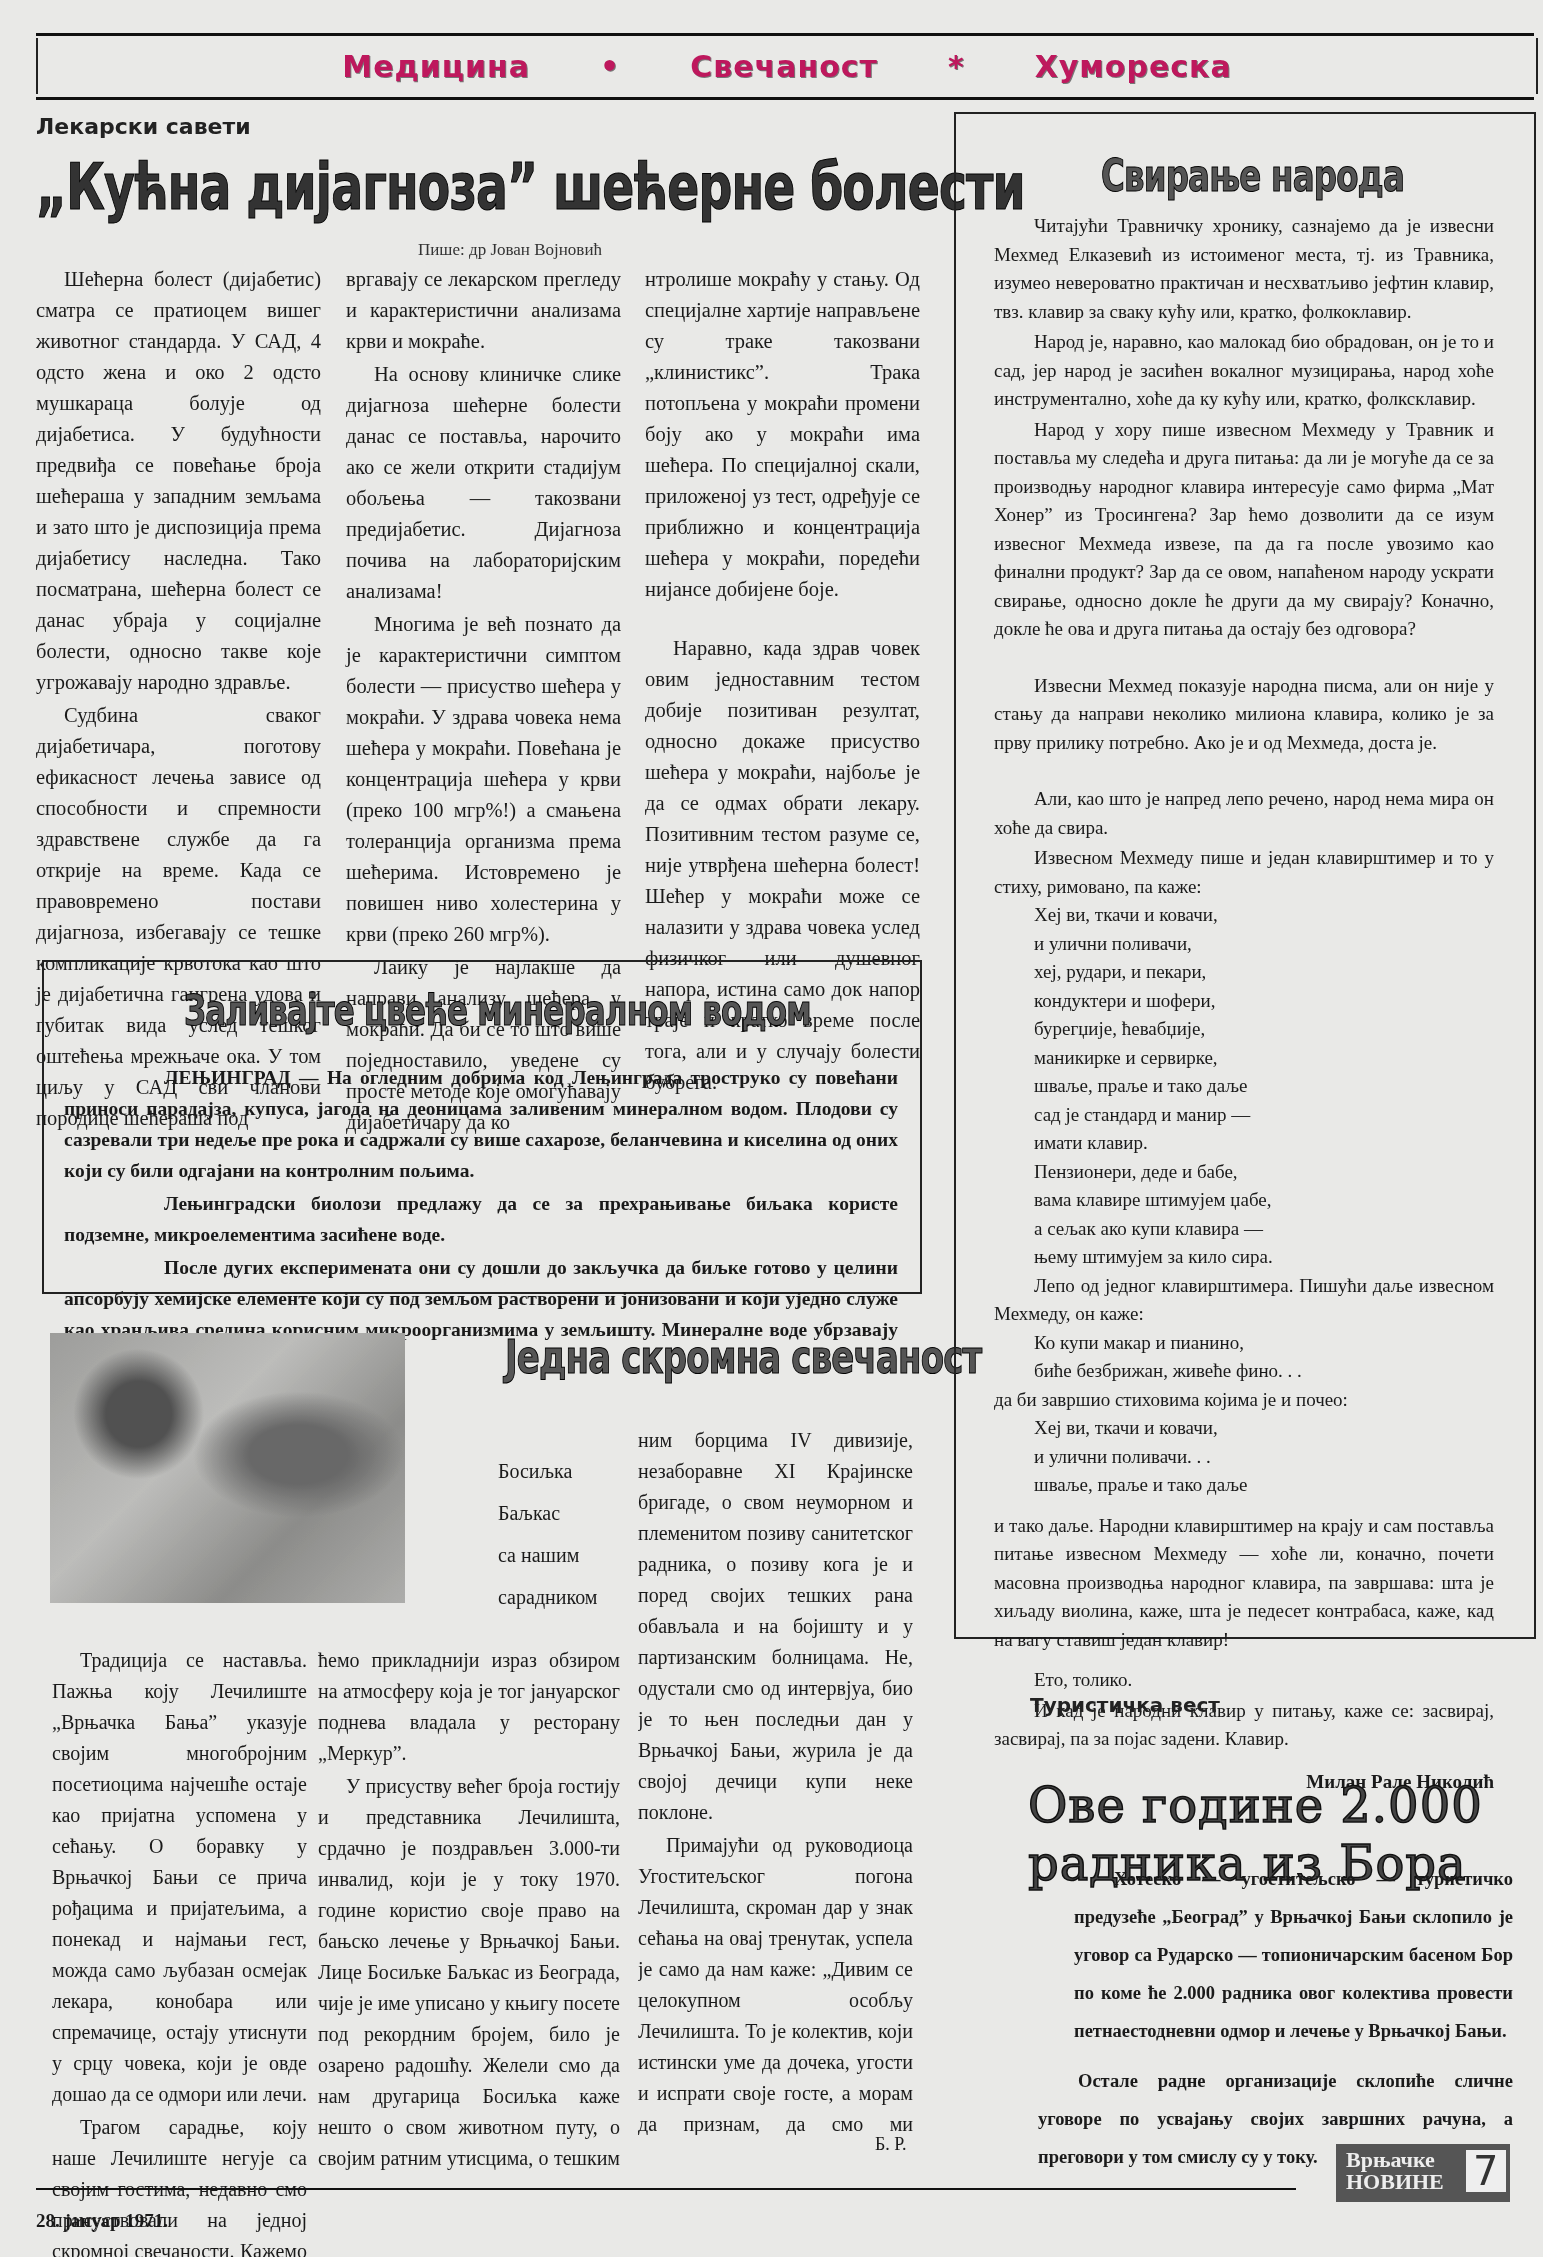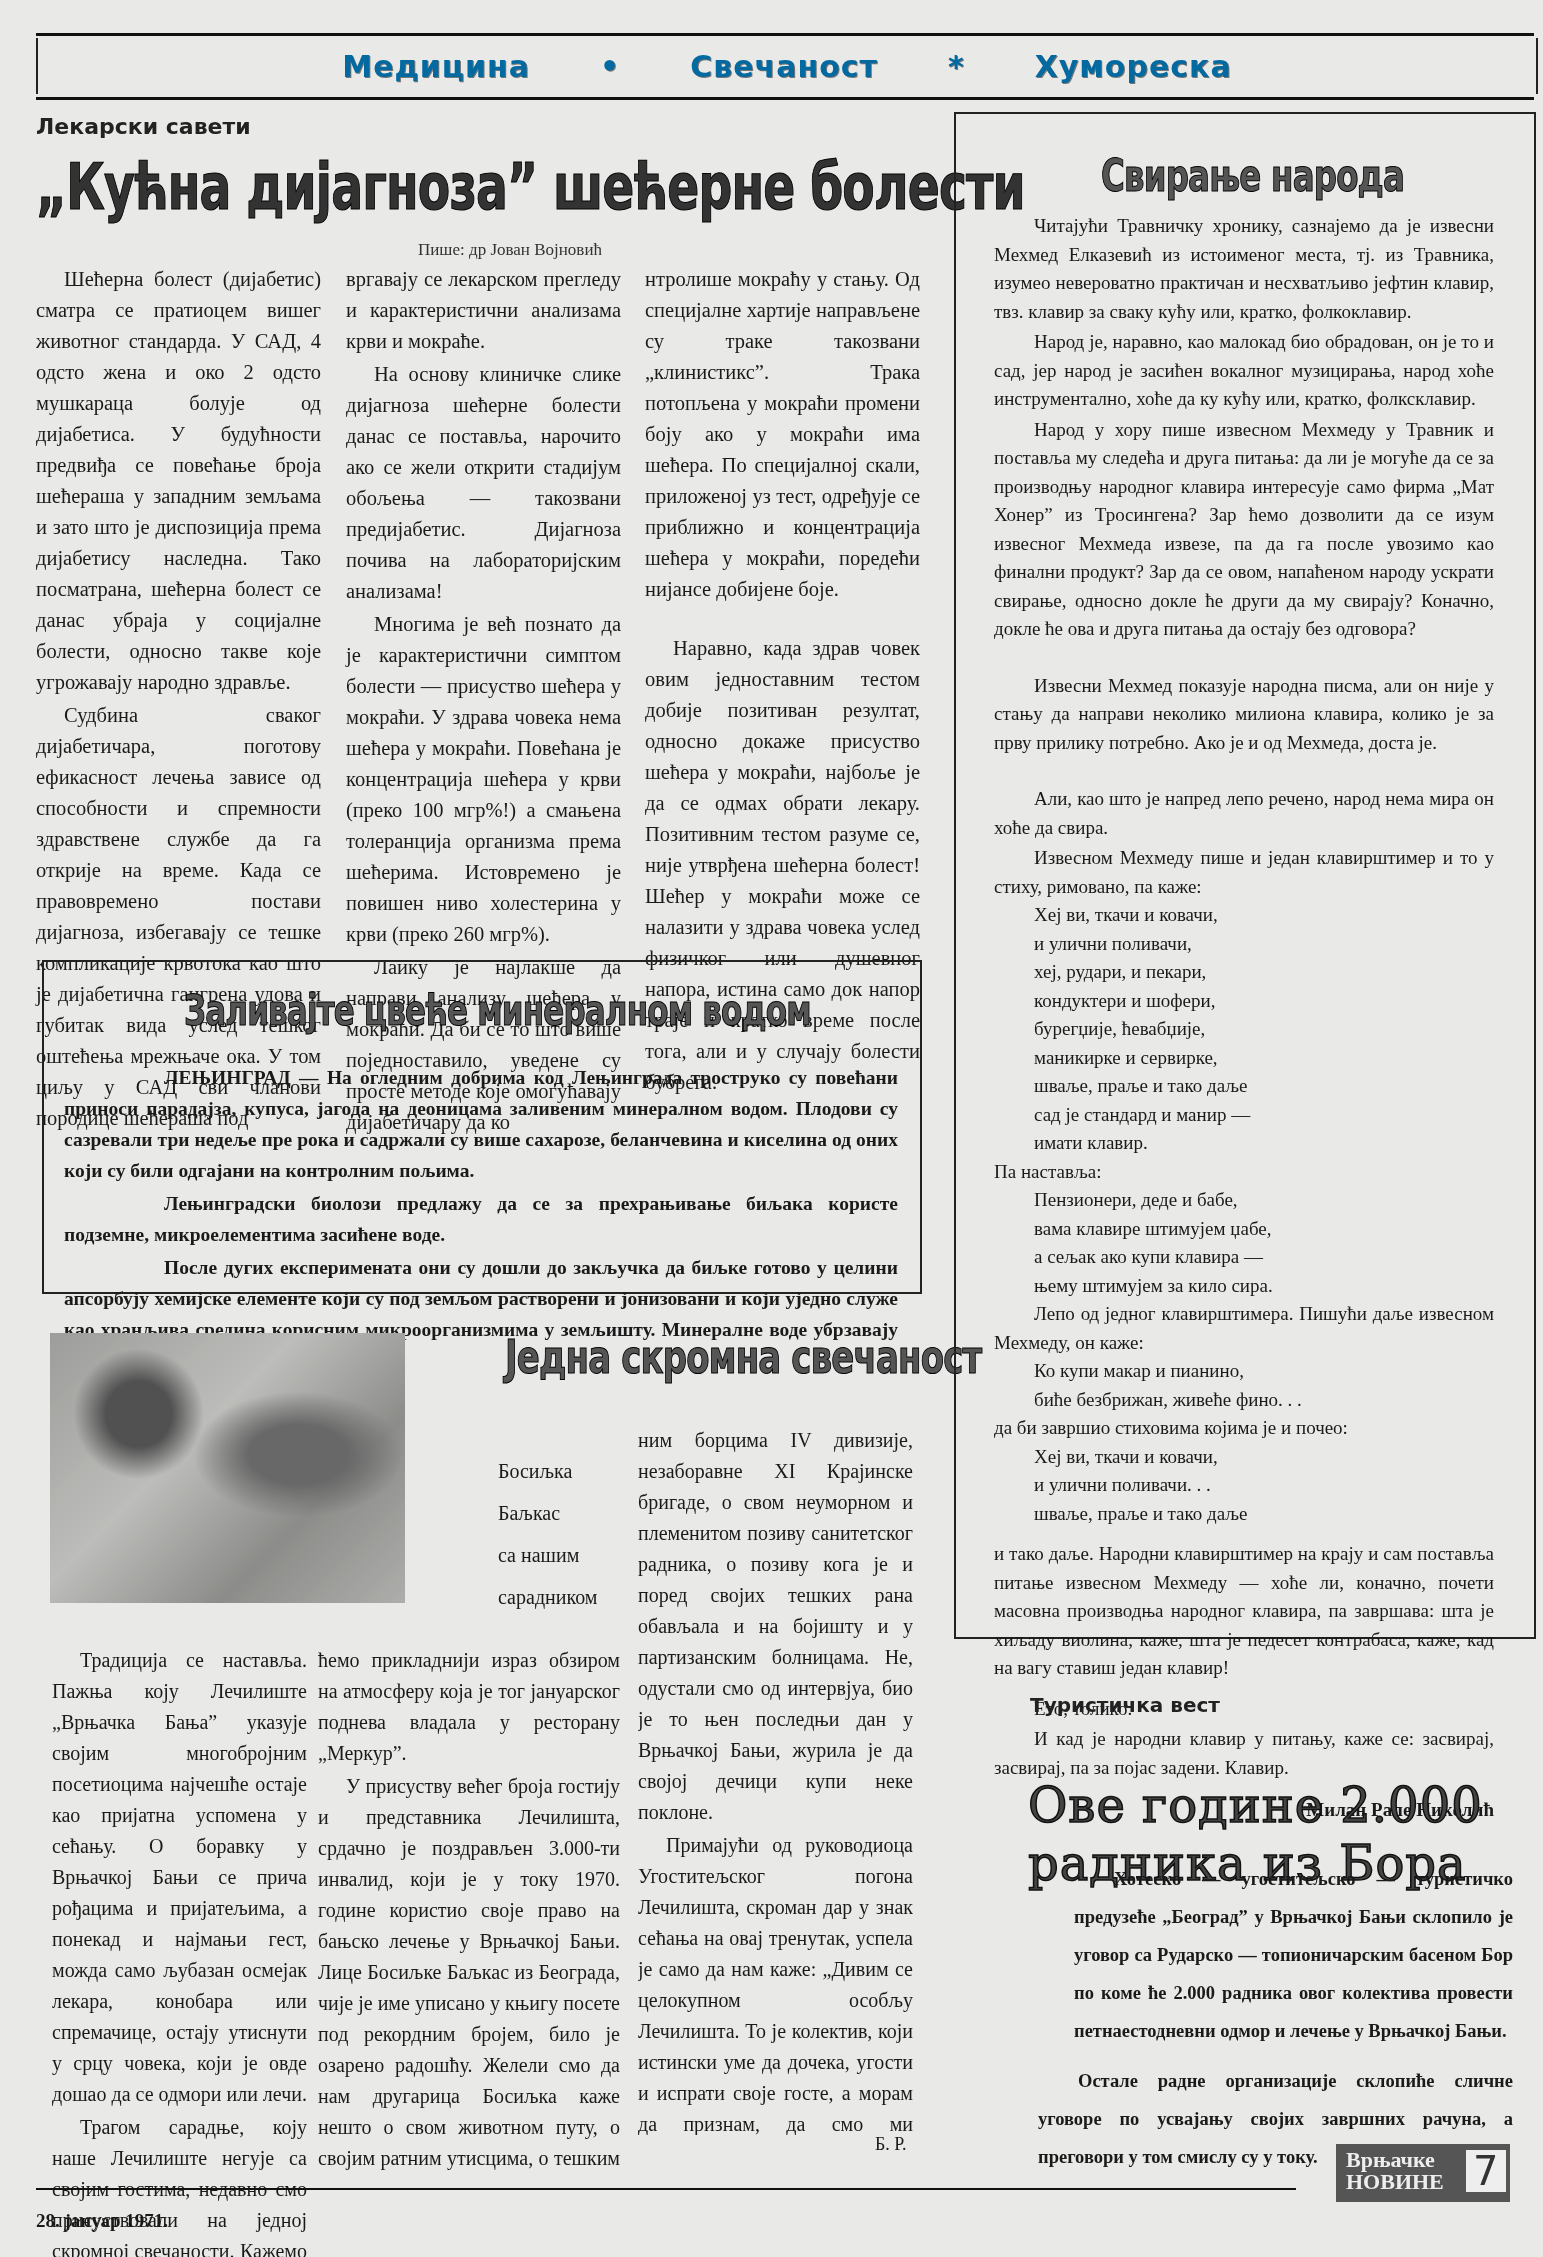--- a/index.html
+++ b/index.html
@@ -14,21 +14,21 @@
   .hr { position: absolute; background: #111; height: 3px; }
 
   
   .band {
     left: 36px; top: 38px; width: 1498px; height: 56px;
     display: flex; align-items: center; justify-content: center; gap: 70px;
     border-left: 2px solid #222; border-right: 2px solid #222;
   }
   .band span {
     font-family: "DejaVu Sans", "Liberation Sans", sans-serif;
-    font-weight: bold; font-size: 30px; color: #0369a1; letter-spacing: 1px;
+    font-weight: bold; font-size: 30px; color: #be185d; letter-spacing: 1px;
     text-shadow: 1px 1px 0 #777;
   }
   .kicker {
     font-family: "DejaVu Sans", sans-serif; font-weight: bold; font-size: 22px; color: #222;
   }
   .headline {
     font-family: "DejaVu Sans Condensed", "DejaVu Sans", sans-serif;
     font-weight: bold; color: #333; letter-spacing: -1px;
     transform: scaleX(0.82); transform-origin: left top;
     -webkit-text-stroke: 1px #000;
@@ -143,21 +143,20 @@
       <div>Хеј ви, ткачи и ковачи,</div>
       <div>и улични поливачи,</div>
       <div>хеј, рудари, и пекари,</div>
       <div>кондуктери и шофери,</div>
       <div>бурегџије, ћевабџије,</div>
       <div>маникирке и сервирке,</div>
       <div>шваље, праље и тако даље</div>
       <div>сад је стандард и манир —</div>
       <div>имати клавир.</div>
     </div>
-    <div>Па наставља:</div>
     <div style="margin-left:40px;">
       <div>Пензионери, деде и бабе,</div>
       <div>вама клавире штимујем џабе,</div>
       <div>а сељак ако купи клавира —</div>
       <div>њему штимујем за кило сира.</div>
     </div>
     <p style="text-indent:40px;">Лепо од једног клавирштимера. Пишући даље извесном Мехмеду, он каже:</p>
     <div style="margin-left:40px;">
       <div>Ко купи макар и пианино,</div>
       <div>биће безбрижан, живеће фино. . .</div>

